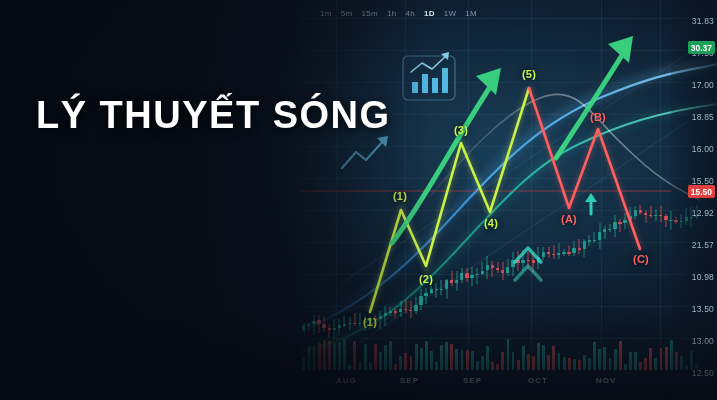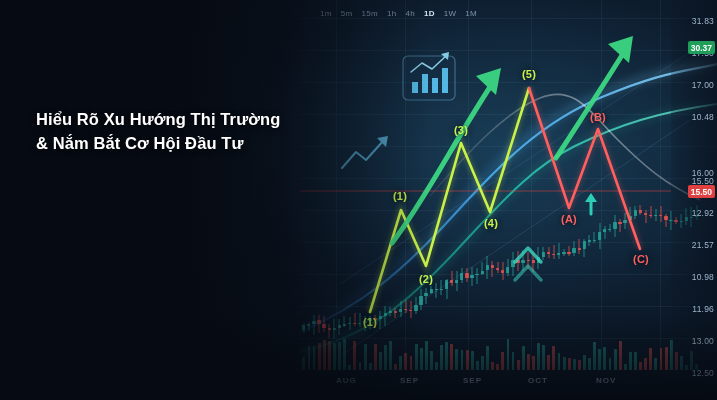--- a/index.html
+++ b/index.html
@@ -644,45 +644,42 @@
       <span>4h</span>
       <span class="active">1D</span>
       <span>1W</span>
       <span>1M</span>
     </div>
 
   <div id="price-axis">
       <div class="price-tick" style="top: 16px;">31.83</div>
       <div class="price-tick" style="top: 48px;">17.50</div>
       <div class="price-tick" style="top: 80px;">17.00</div>
-      <div class="price-tick" style="top: 112px;">10.48</div>
-      <div class="price-tick" style="top: 144px; margin-top: 24px;">16.00</div>
+      <div class="price-tick" style="top: 112px;">18.85</div>
+      <div class="price-tick" style="top: 144px;">16.00</div>
       <div class="price-tick" style="top: 176px;">15.50</div>
       <div class="price-tick" style="top: 208px;">12.92</div>
       <div class="price-tick" style="top: 240px;">21.57</div>
       <div class="price-tick" style="top: 272px;">10.98</div>
-      <div class="price-tick" style="top: 304px;">11.96</div>
+      <div class="price-tick" style="top: 304px;">13.50</div>
       <div class="price-tick" style="top: 336px;">13.00</div>
       <div class="price-tick" style="top: 368px;">12.50</div>
       <div class="price-badge" style="top: 41px; background: rgb(31, 158, 90);">30.37</div>
       <div class="price-badge" style="top: 185px; background: rgb(224, 64, 64);">15.50</div>
     </div>
 
   <div id="time-axis">
       <div class="time-tick" style="left: 36px;">AUG</div>
       <div class="time-tick" style="left: 100px;">SEP</div>
       <div class="time-tick" style="left: 163px;">SEP</div>
       <div class="time-tick" style="left: 228px;">OCT</div>
       <div class="time-tick" style="left: 296px;">NOV</div>
     </div>
 
   <div id="left-scrim"></div>
   <div id="bottom-scrim"></div>
 
   <div id="headline">
-    <div id="subtitle">
-      <div>Hiểu Rõ Xu Hướng Thị Trường</div>
-      <div>&amp; Nắm Bắt Cơ Hội Đầu Tư</div>
-    </div>
+    <div id="title-1">LÝ THUYẾT SÓNG</div>
   </div>
 
 
 </div>
 
 </body></html>

